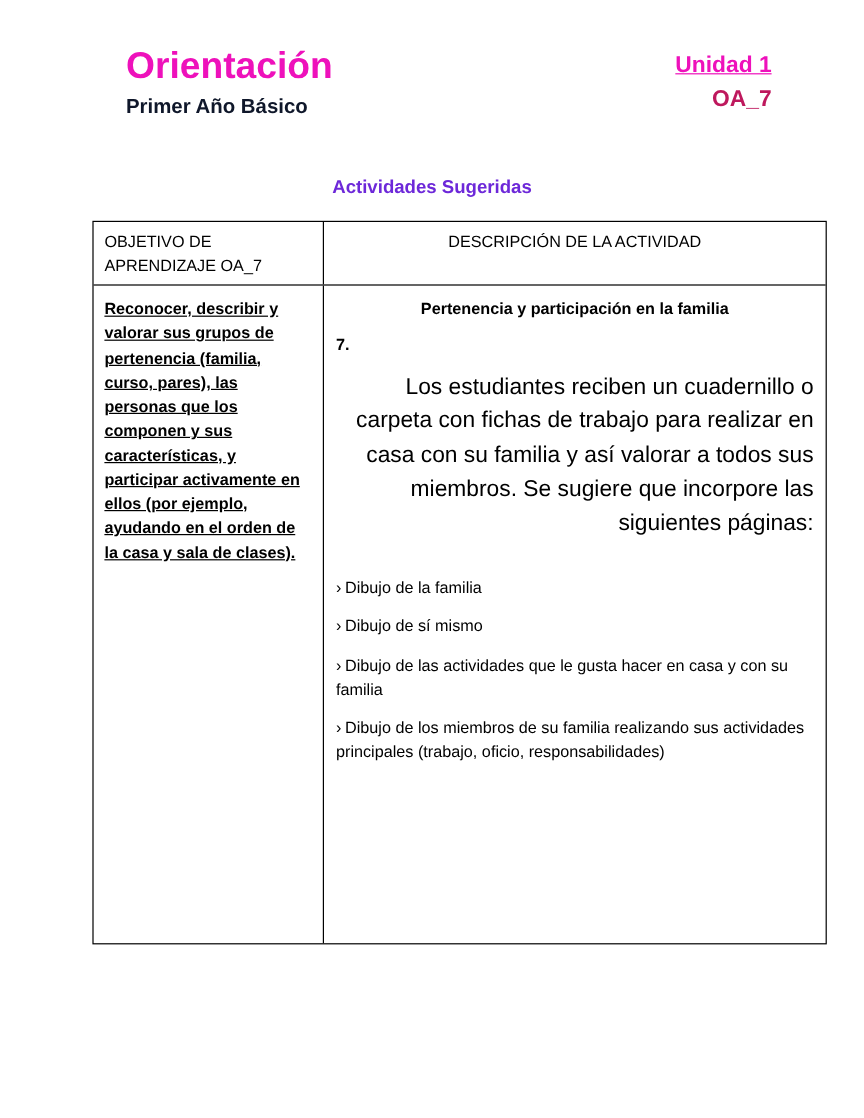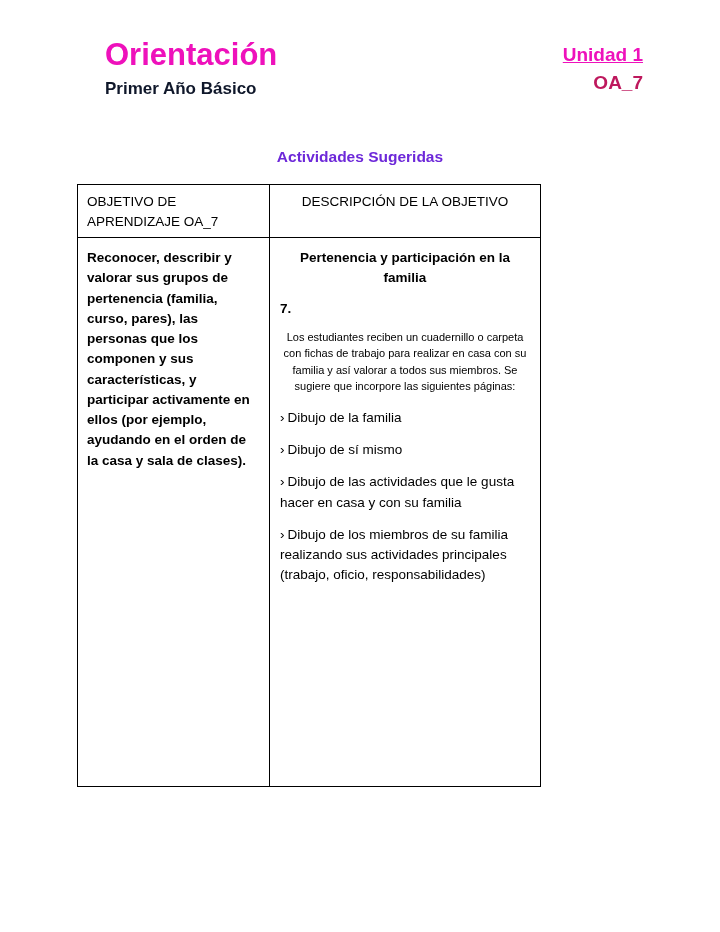--- a/index.html
+++ b/index.html
@@ -77,21 +77,21 @@
     text-align: center;
     font-size: 15.5px;
     font-weight: bold;
     color: #6d28d9;
   }
   
   .table {
     position: absolute;
     left: 77px;
     top: 184px;
-    width: 464px;
+    width: 612px;
     height: 603px;
     border: 1px solid #000000;
     box-sizing: border-box;
     display: flex;
     flex-direction: column;
   }
   .table-head {
     display: flex;
     border-bottom: 1px solid #000000;
     min-height: 52px;
@@ -118,44 +118,45 @@
     flex: 1;
   }
   .td-left {
     width: 192px;
     box-sizing: border-box;
     border-right: 1px solid #000000;
     padding: 10px 10px 6px 9px;
     font-size: 13.5px;
     font-weight: bold;
     line-height: 1.5;
+    text-decoration: underline;
   }
   .td-right {
     flex: 1;
     box-sizing: border-box;
     padding: 10px 10px 6px 10px;
     font-size: 13.5px;
     line-height: 1.5;
   }
   .activity-title {
     text-align: center;
     font-weight: bold;
     font-size: 13.5px;
     margin-bottom: 10px;
   }
   .activity-number {
     font-weight: bold;
     font-size: 13.5px;
     margin-bottom: 10px;
   }
   .activity-para {
-    font-size: 11px;
-    line-height: 1.5;
-    margin-bottom: 13px;
-    text-align: center;
+    font-size: 19px;
+    line-height: 1.5;
+    margin-bottom: 29px;
+    text-align: right;
   }
   .bullet-item {
     font-size: 13.5px;
     line-height: 1.5;
     margin-bottom: 12px;
   }
   .bullet-mark {
     margin-right: 3px;
   }
 </style>
@@ -173,21 +174,21 @@
       <div class="unit-label">Unidad 1</div>
       <div class="oa-label">OA_7</div>
     </div>
   </div>
 
   <div class="section-title">Actividades Sugeridas</div>
 
   <div class="table">
     <div class="table-head">
       <div class="th-left">OBJETIVO DE APRENDIZAJE OA_7</div>
-      <div class="th-right">DESCRIPCIÓN DE LA OBJETIVO</div>
+      <div class="th-right">DESCRIPCIÓN DE LA ACTIVIDAD</div>
     </div>
     <div class="table-body">
       <div class="td-left">Reconocer, describir y valorar sus grupos de pertenencia (familia, curso, pares), las personas que los componen y sus características, y participar activamente en ellos (por ejemplo, ayudando en el orden de la casa y sala de clases).</div>
       <div class="td-right">
         <div class="activity-title">Pertenencia y participación en la familia</div>
         <div class="activity-number">7.</div>
         <div class="activity-para">Los estudiantes reciben un cuadernillo o carpeta con fichas de trabajo para realizar en casa con su familia y así valorar a todos sus miembros. Se sugiere que incorpore las siguientes páginas:</div>
 
         <div class="bullet-item">
           <span class="bullet-mark">›</span><span>Dibujo de la familia</span>

